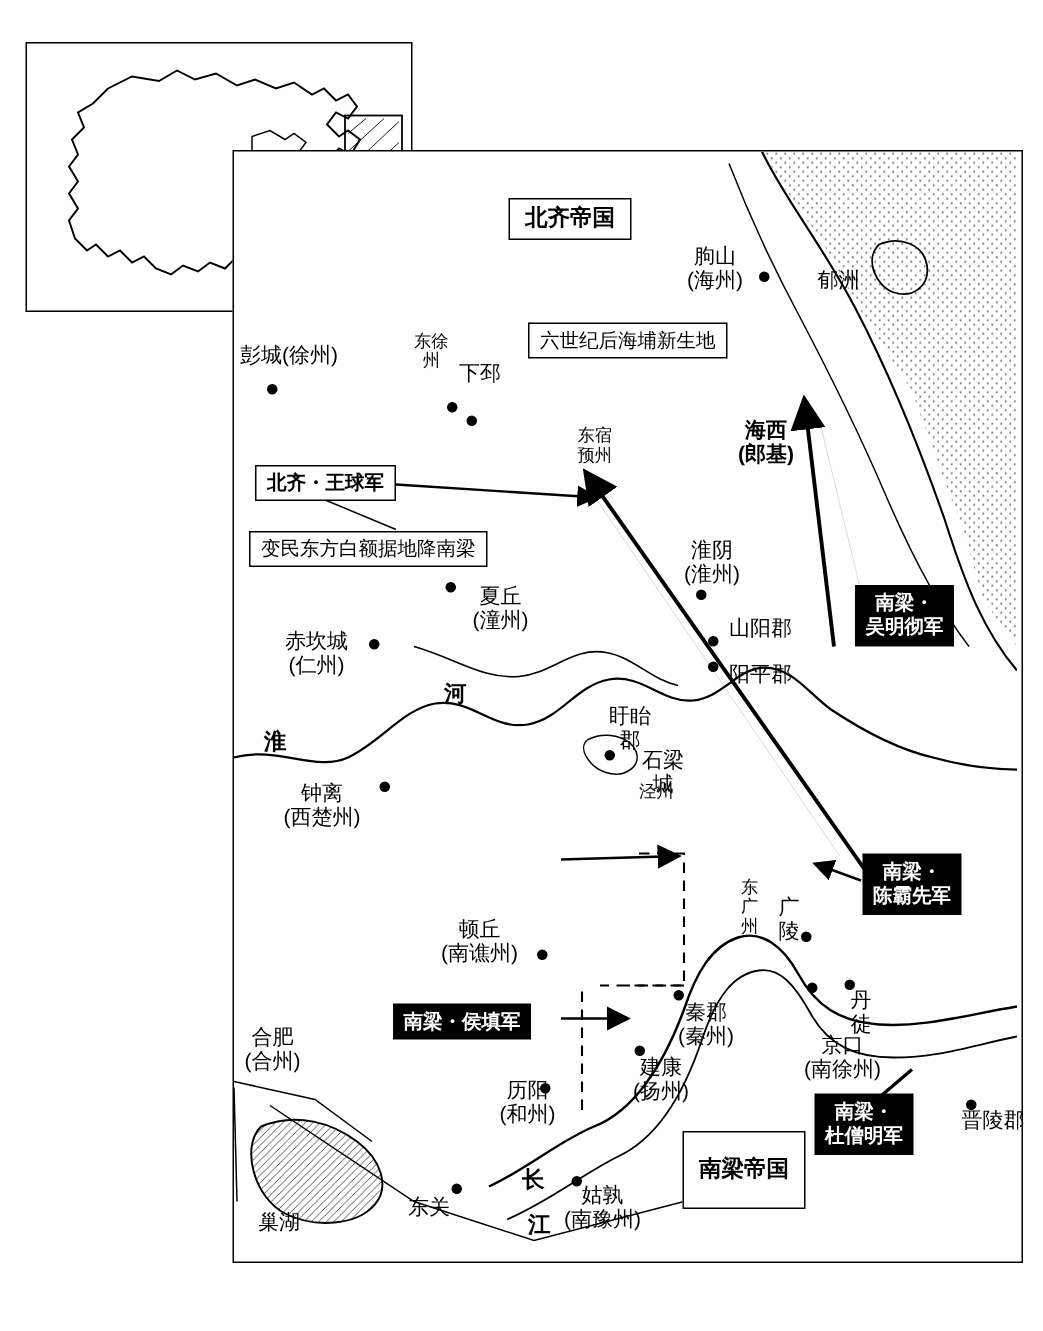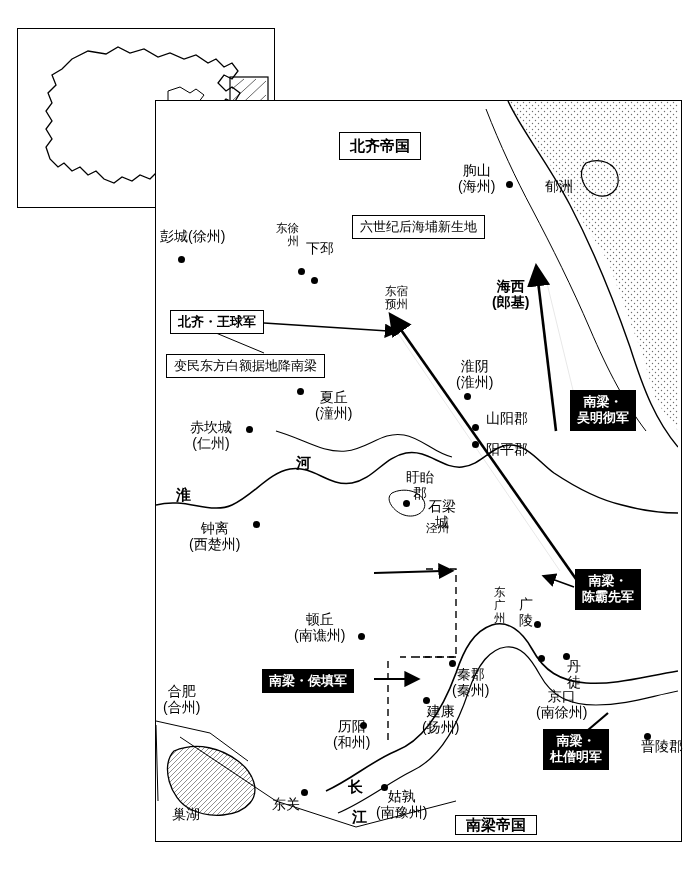--- a/index.html
+++ b/index.html
@@ -193,38 +193,38 @@
 
       <path d="M418 486 L396 478" stroke="#000" stroke-width="1.6" fill="none" marker-end="url(#arrow)"></path>
 
       <path d="M222 122 L286 132" stroke="#000" stroke-width="1" fill="none"></path>
 
       <path d="M108 252 L60 232" stroke="#000" stroke-width="1" fill="none"></path>
     </svg>
   </div>
 
   <div class="boxlbl" style="left:339px;top:132px;font-size:15px;font-weight:bold;padding:4px 10px;">北齐帝国</div>
-  <div class="boxlbl" style="left:455px;top:815px;font-size:15px;font-weight:bold;padding:0 10px;">南梁帝国</div>
+  <div class="boxlbl" style="left:455px;top:754px;font-size:15px;font-weight:bold;padding:16px 10px;">南梁帝国</div>
 
   <div class="boxlbl" style="left:352px;top:215px;">六世纪后海埔新生地</div>
   <div class="boxlbl" style="left:170px;top:310px;font-weight:bold;">北齐・王球军</div>
   <div class="boxlbl" style="left:166px;top:354px;">变民东方白额据地降南梁</div>
 
   <div class="blackbox" style="left:570px;top:390px;">南梁・
 吴明彻军</div>
   <div class="blackbox" style="left:575px;top:569px;">南梁・
 陈霸先军</div>
   <div class="blackbox" style="left:262px;top:669px;">南梁・侯填军</div>
   <div class="blackbox" style="left:543px;top:729px;">南梁・
 杜僧明军</div>
 
   <div class="lbl" style="left:160px;top:228px;">彭城(徐州)</div>
   <div class="dot" style="left:178px;top:256px;"></div>
 
-  <div class="lbl small" style="left:276px;top:222px;text-align:right;">东徐
+  <div class="lbl small" style="left:276px;top:222px;">东徐
 州</div>
   <div class="dot" style="left:298px;top:268px;"></div>
 
   <div class="lbl" style="left:306px;top:240px;">下邳</div>
   <div class="dot" style="left:311px;top:277px;"></div>
 
   <div class="lbl small" style="left:385px;top:285px;">东宿
 预州</div>
   <div class="dot" style="left:392px;top:328px;"></div>
 

